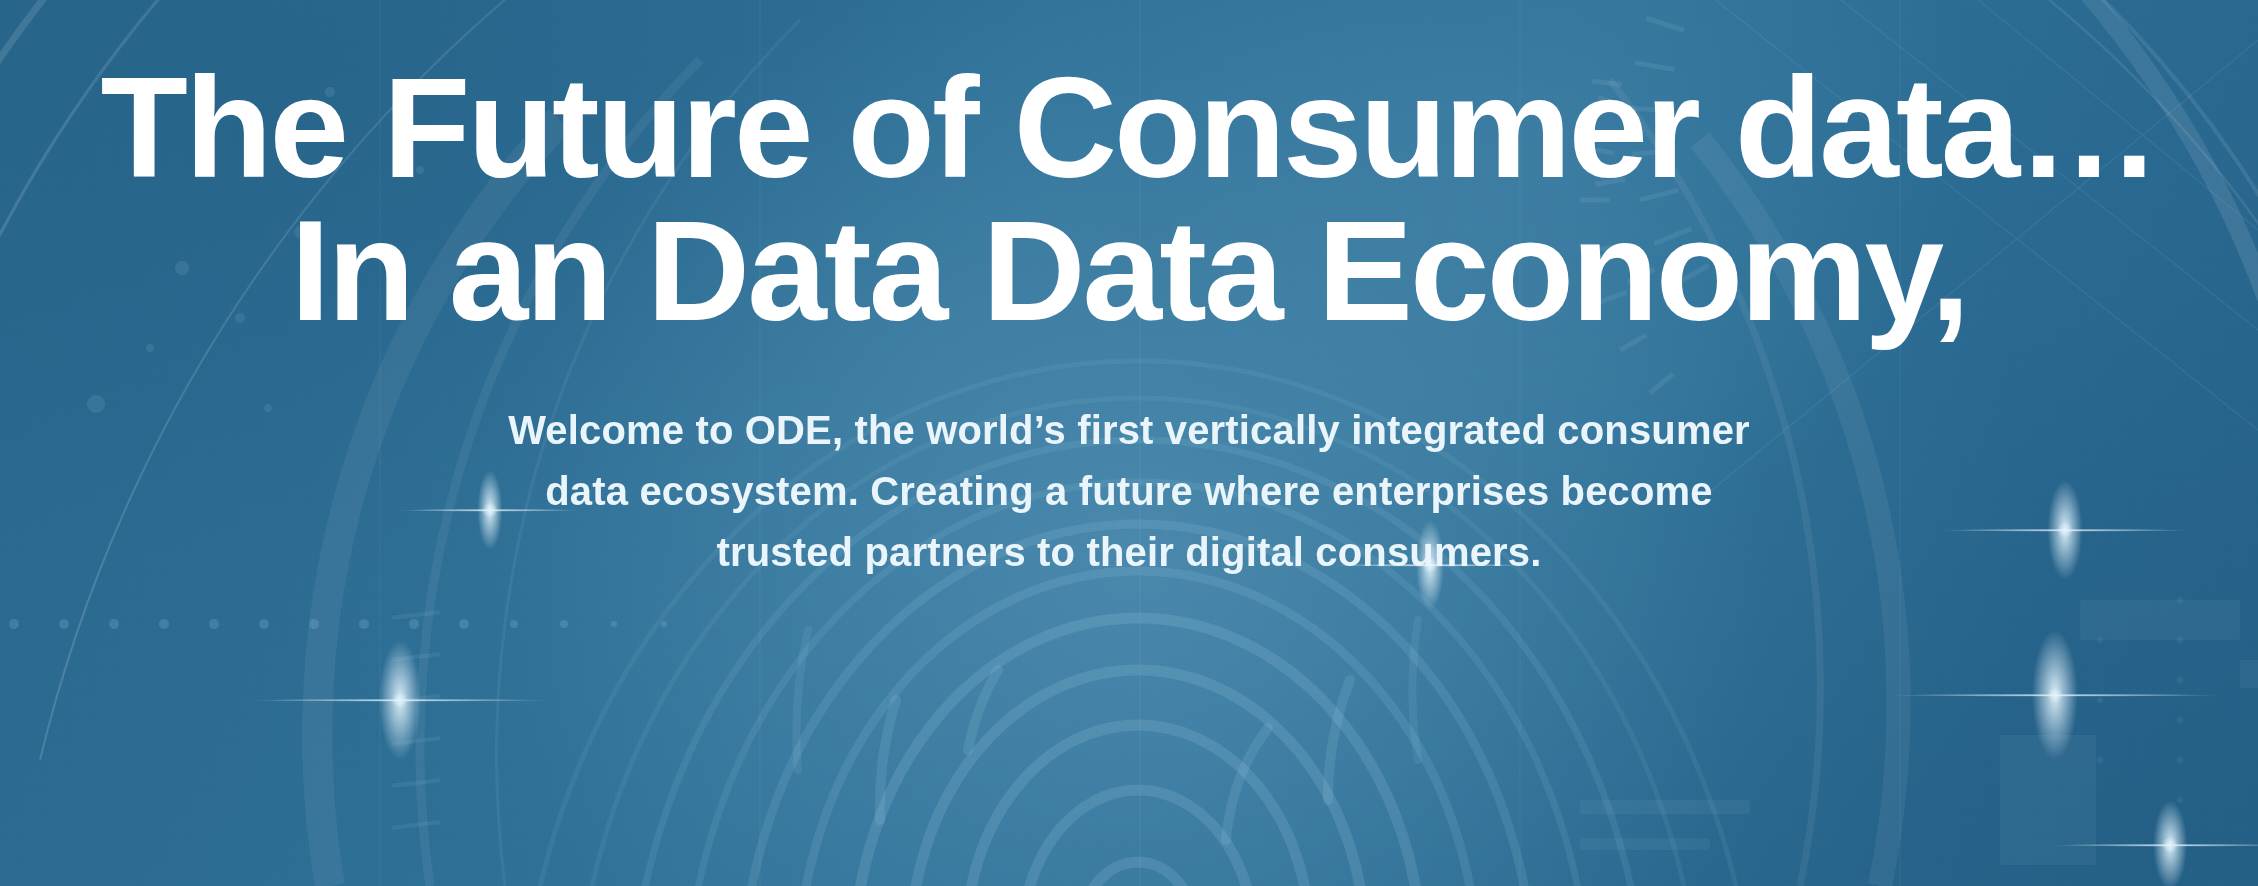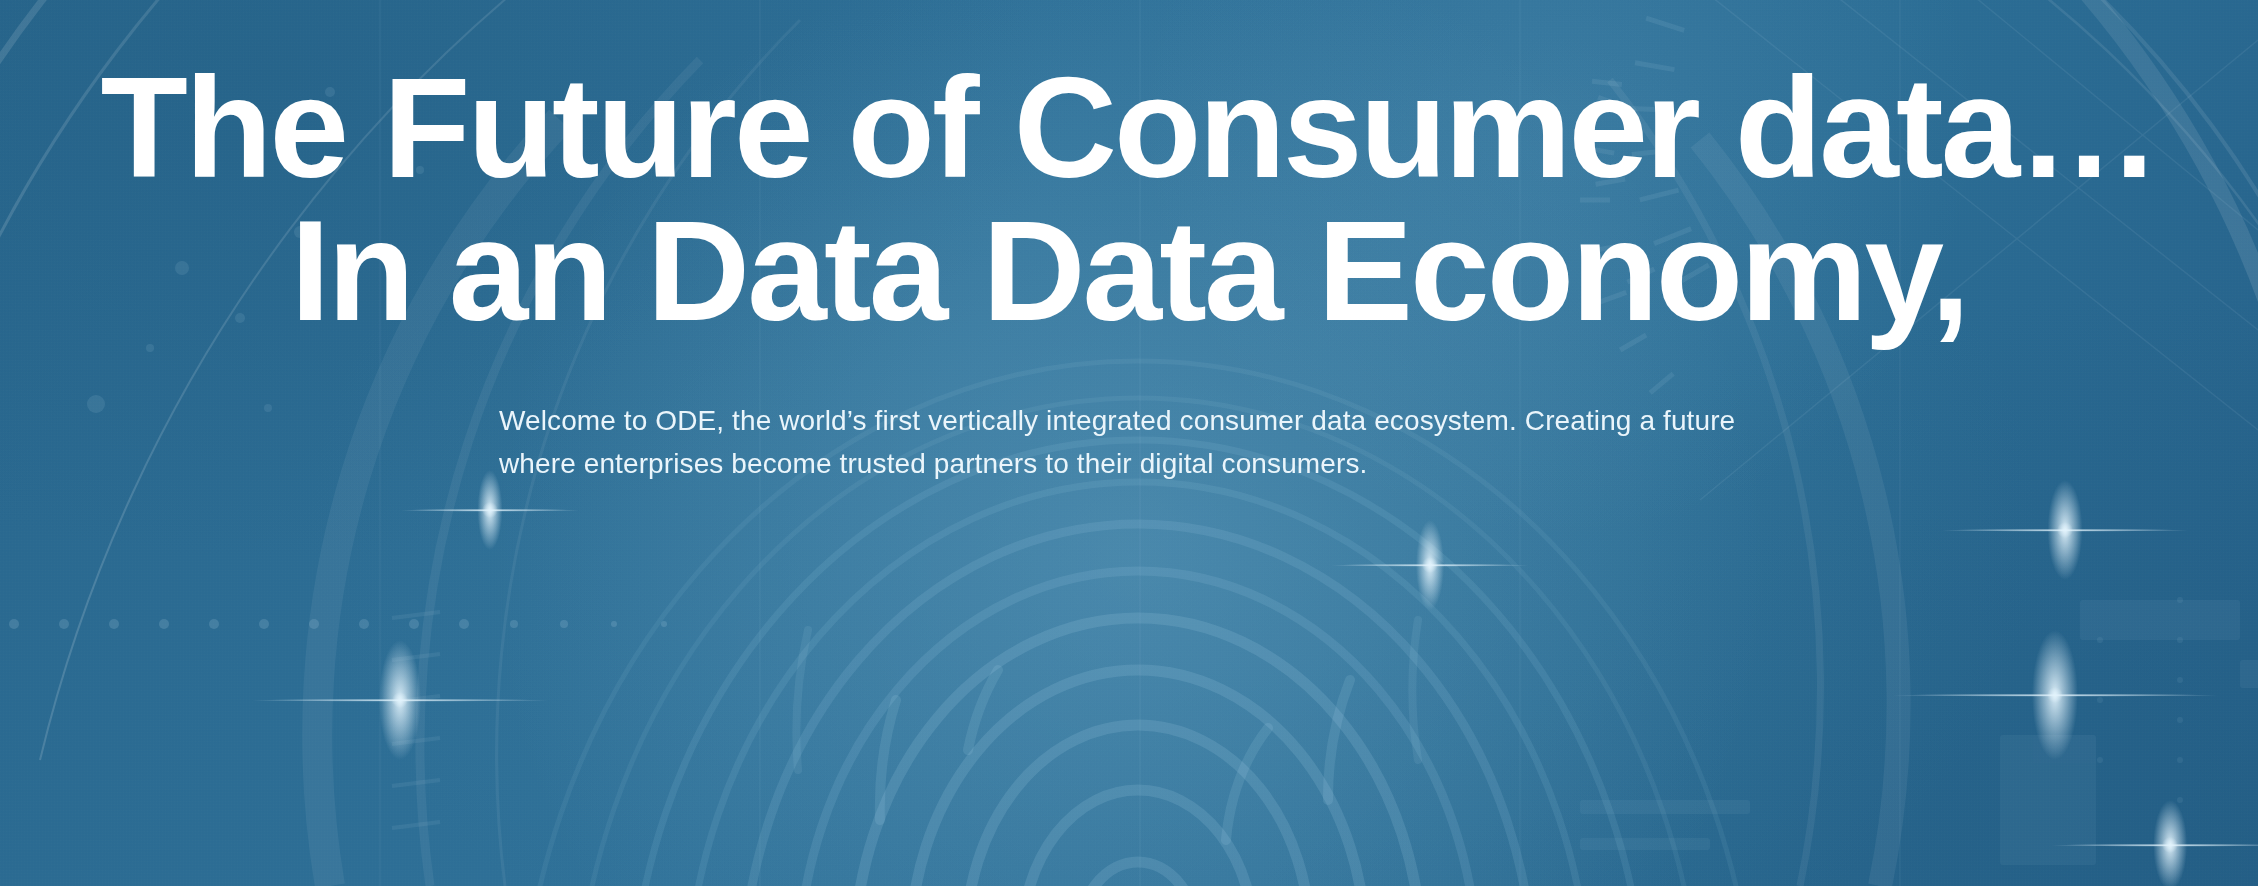--- a/index.html
+++ b/index.html
@@ -80,24 +80,24 @@
     font-weight: 700;
     letter-spacing: -0.02em;
     text-align: center;
     width: 100%;
     text-rendering: optimizeLegibility;
   }
   #headline .hl-line { display: block; white-space: nowrap; }
   #subcopy {
     margin: 58px 0 0 0;
     color: #eaf5fb;
-    font-size: 28px;
+    font-size: 40px;
     line-height: 1.52;
-    font-weight: 400;
-    text-align: left;
+    font-weight: 700;
+    text-align: center;
     max-width: 1260px;
     letter-spacing: 0.004em;
   }
 </style>
 </head>
 <body>
 
 <div id="hero">
 
   <div class="bg-layer" id="bg-base"></div>

